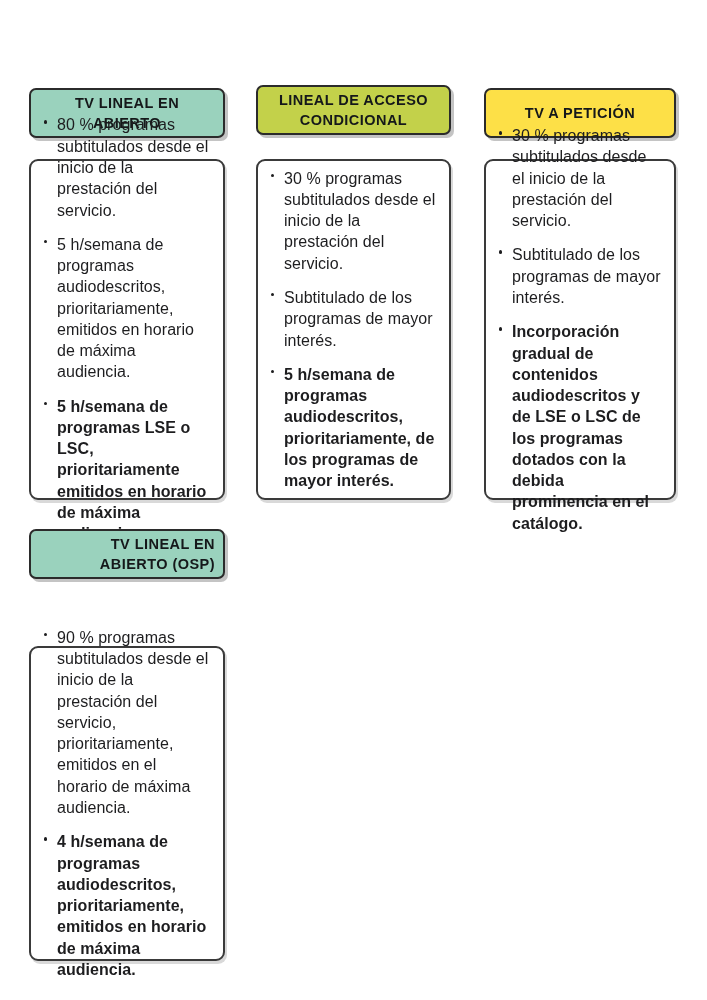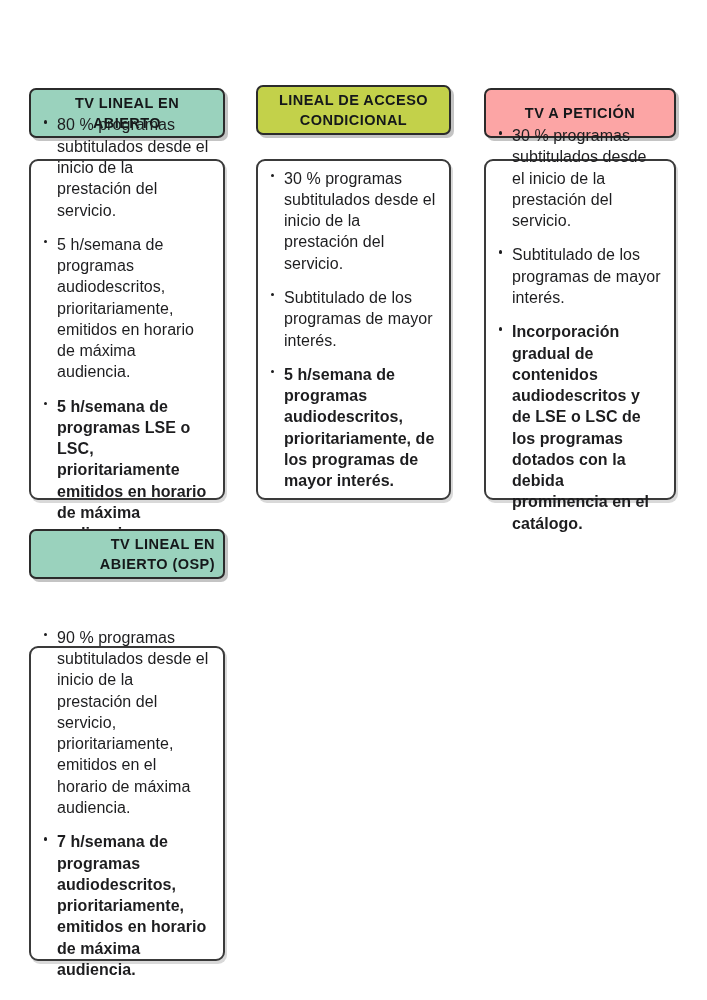--- a/index.html
+++ b/index.html
@@ -118,34 +118,34 @@
     <span class="hdr-text">LINEAL DE ACCESO CONDICIONAL</span>
   </div>
   <div class="body-box" id="box-2">
     <ul class="bullets">
       <li>30 % programas subtitulados desde el inicio de la prestación del servicio.</li>
       <li>Subtitulado de los programas de mayor interés.</li>
       <li>5 h/semana  de programas audiodescritos, prioritariamente, de los programas de mayor interés.</li>
     </ul>
   </div>
 
-  <div class="hdr" id="hdr-3" style="background: #fca5a5; text-align: right;">
+  <div class="hdr" id="hdr-3" style="background: #fde047; text-align: right;">
     <span class="hdr-text">TV A PETICIÓN</span>
   </div>
   <div class="body-box" id="box-3">
     <ul class="bullets">
       <li>30 % programas subtitulados desde el inicio de la prestación del servicio.</li>
       <li>Subtitulado de los programas de mayor interés.</li>
       <li>Incorporación gradual de contenidos audiodescritos y de LSE o LSC de los programas dotados con la debida prominencia en el catálogo.</li>
     </ul>
   </div>
 
   <div class="hdr" id="hdr-4" style="background: rgb(154, 210, 189); text-align: right;">
     <span class="hdr-text">TV LINEAL EN ABIERTO (OSP)</span>
   </div>
   <div class="body-box" id="box-4">
     <ul class="bullets">
       <li>90 % programas subtitulados desde el inicio de la prestación del servicio, prioritariamente, emitidos en el horario de máxima audiencia.</li>
-      <li>7 h/semana  de programas audiodescritos, prioritariamente, emitidos en horario de máxima audiencia.</li>
+      <li>4 h/semana  de programas audiodescritos, prioritariamente, emitidos en horario de máxima audiencia.</li>
     </ul>
   </div>
 
 </div>
 
 </body></html>

